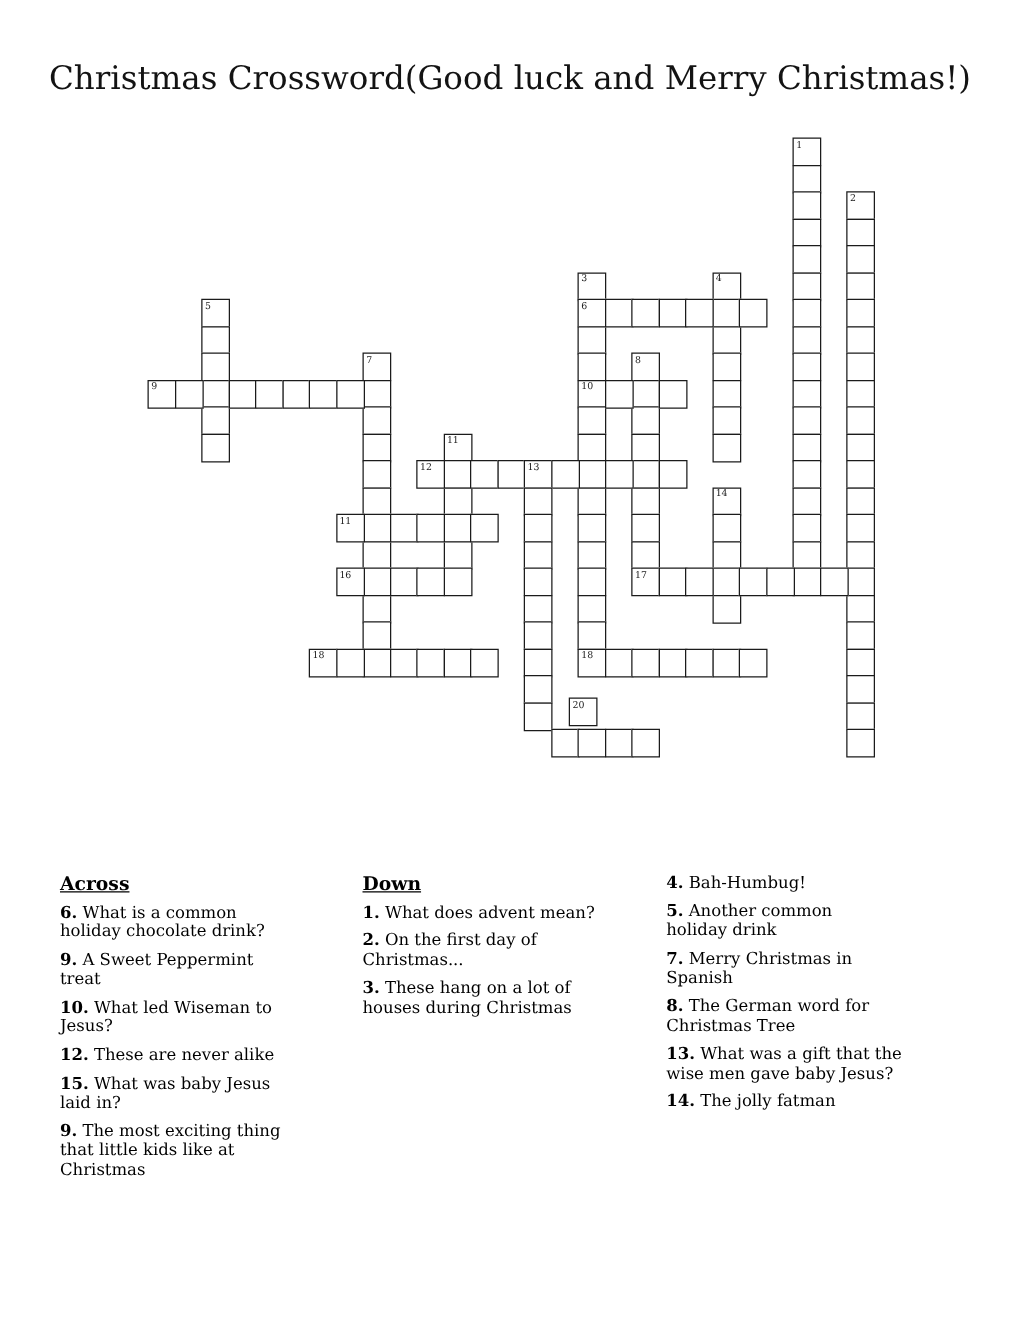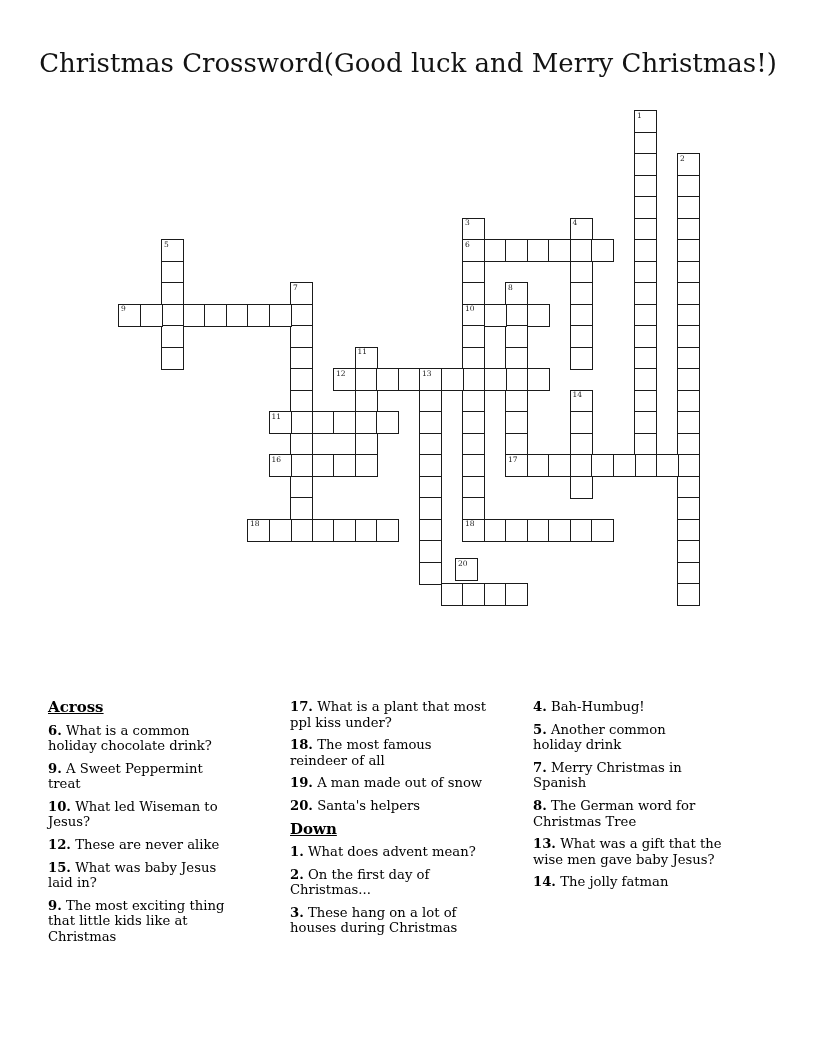--- a/index.html
+++ b/index.html
@@ -290,26 +290,20 @@
       <p class="clue"><b class="cnum">6.</b> What is a common<br>holiday chocolate drink?</p>
       <p class="clue"><b class="cnum">9.</b> A Sweet Peppermint<br>treat</p>
       <p class="clue"><b class="cnum">10.</b> What led Wiseman to<br>Jesus?</p>
       <p class="clue"><b class="cnum">12.</b> These are never alike</p>
       <p class="clue"><b class="cnum">15.</b> What was baby Jesus<br>laid in?</p>
       <p class="clue"><b class="cnum">9.</b> The most exciting thing<br>that little kids like at<br>Christmas</p>
     </div>
 </div>
 
 <div class="clue-col" id="clue-col-2">
-  <div id="across-list-2">
-      <p class="clue"><b class="cnum">17.</b> What is a plant that most<br>ppl kiss under?</p>
-      <p class="clue"><b class="cnum">18.</b> The most famous<br>reindeer of all</p>
-      <p class="clue"><b class="cnum">19.</b> A man made out of snow</p>
-      <p class="clue"><b class="cnum">20.</b> Santa's helpers</p>
-    </div>
   <h2 class="clue-header">Down</h2>
   <div id="down-list-1">
       <p class="clue"><b class="cnum">1.</b> What does advent mean?</p>
       <p class="clue"><b class="cnum">2.</b> On the first day of<br>Christmas...</p>
       <p class="clue"><b class="cnum">3.</b> These hang on a lot of<br>houses during Christmas</p>
     </div>
 </div>
 
 <div class="clue-col" id="clue-col-3">
   <div id="down-list-2">

